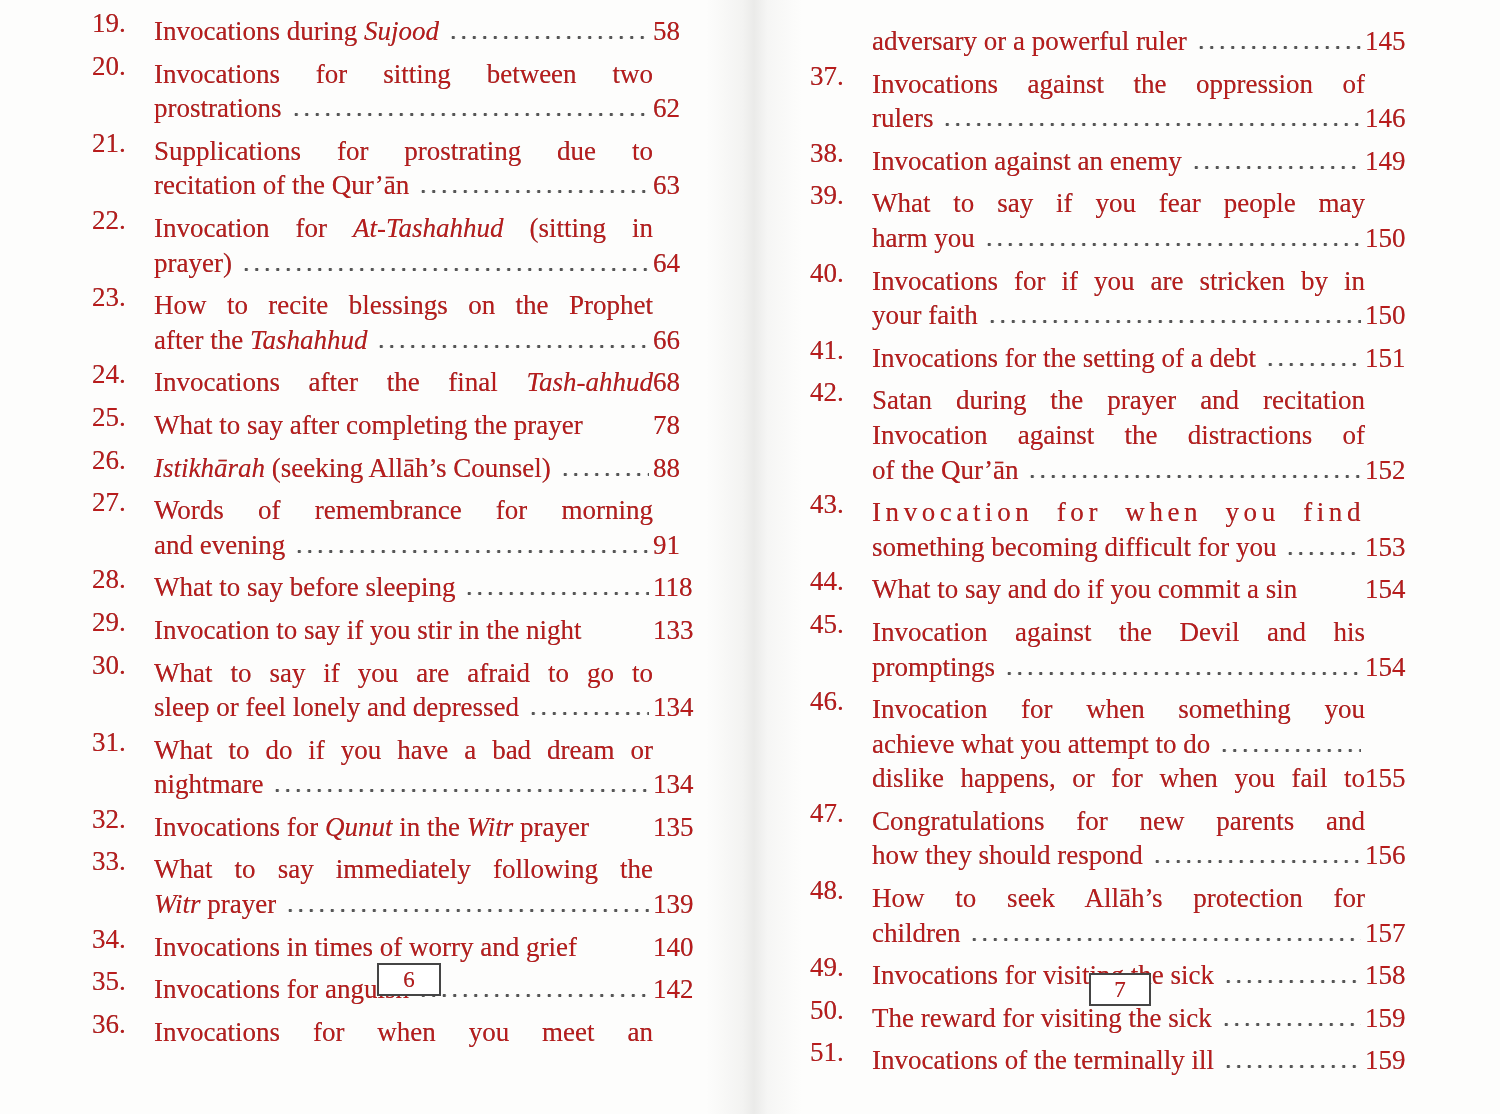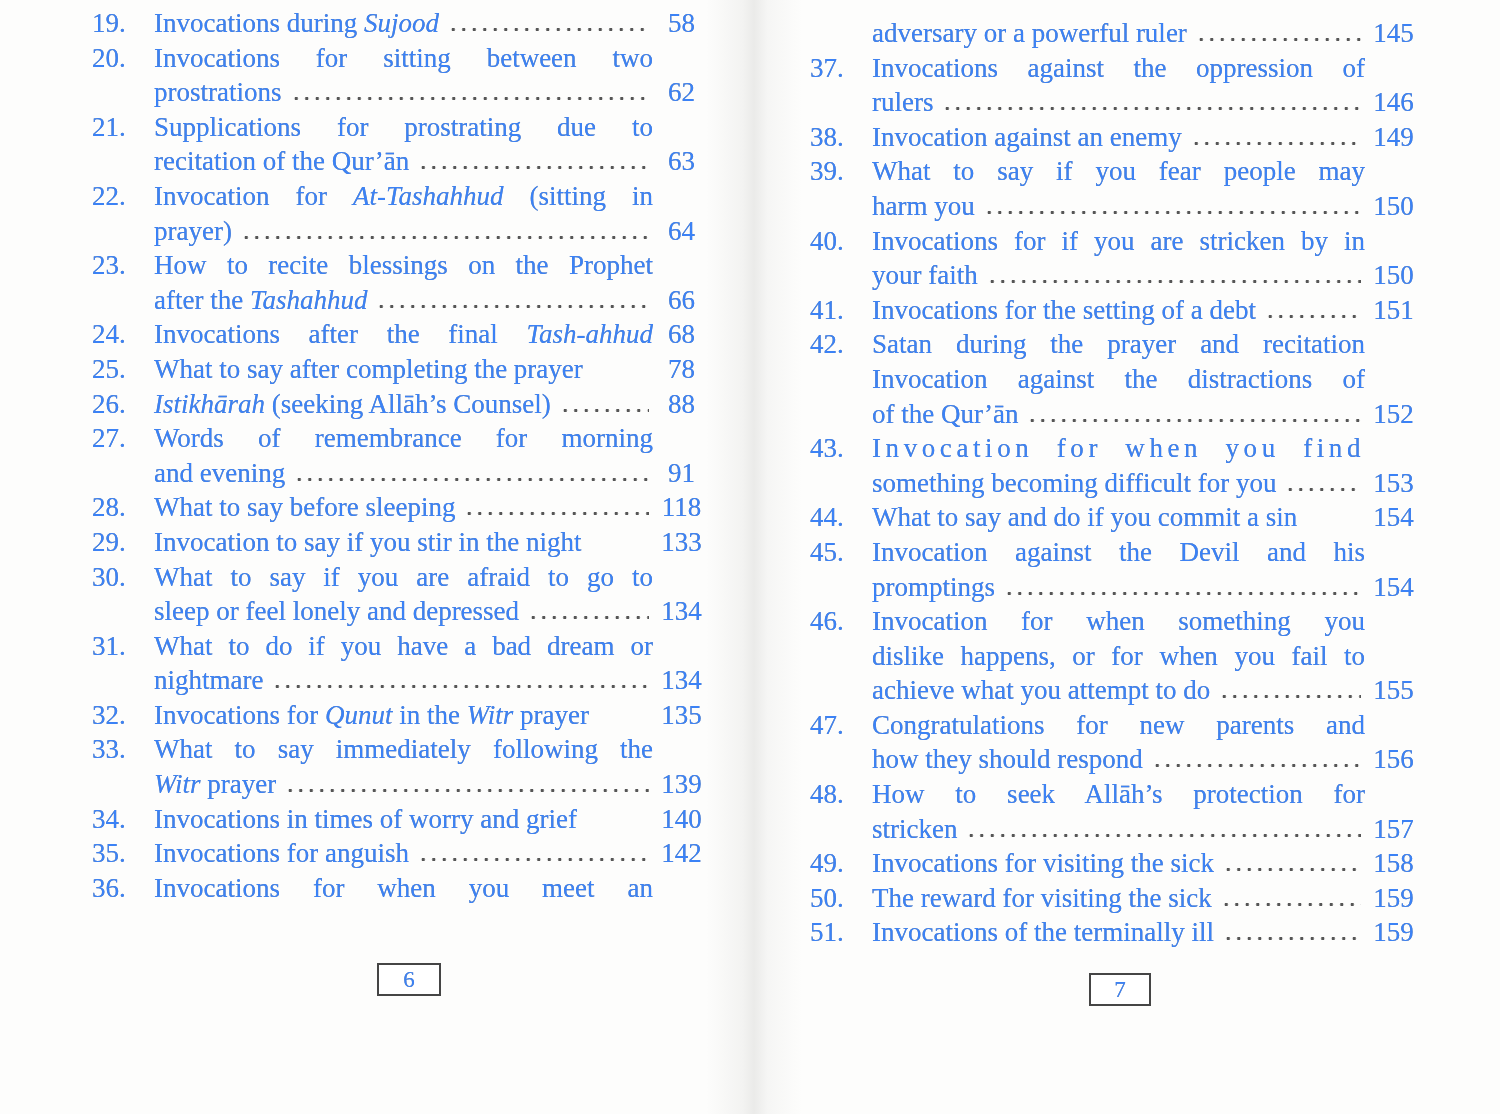--- a/index.html
+++ b/index.html
@@ -3,41 +3,41 @@
 <meta charset="utf-8">
 <style>
   html,body{margin:0;padding:0;background:#ffffff;}
   #spread{
     position:relative;
     width:1500px;height:1114px;
     background:#fdfdfc;
     overflow:hidden;
     font-family:"Liberation Serif","DejaVu Serif",serif;
     font-size:27px;
-    color:#3b82f6;
+    color:#b91c1c;
     text-shadow:0 0 0.5px rgba(46,45,43,0.55);
   }
   
   #gutter{
     position:absolute;left:706px;top:0;width:96px;height:100%;
     background:linear-gradient(90deg,
       rgba(110,110,104,0) 0%,
       rgba(110,110,104,0.07) 38%,
       rgba(110,110,104,0.13) 50%,
       rgba(110,110,104,0.05) 64%,
       rgba(110,110,104,0) 100%);
   }
   .pagecol{position:absolute;}
   #left-page{left:92px;top:6px;width:618px;}
   #right-page{left:810px;top:16px;width:612px;}
 
   .toc-item{display:flex;align-items:flex-start;}
   .num{flex:0 0 62px;line-height:34.6px;}
-  .ttl{flex:1 1 auto;min-width:0;}
-  .pg{flex:0 0 57px;text-align:center;align-self:flex-end;line-height:34.6px;}
+  .ttl{flex:1 1 auto;min-width:0;margin-top:8px;}
+  .pg{flex:0 0 57px;text-align:left;align-self:flex-end;line-height:34.6px;}
   .line{line-height:34.6px;}
   .just{text-align:justify;text-align-last:justify;}
   .spread{letter-spacing:0.17em;}
   .lastline{display:flex;align-items:baseline;}
   .lastline .txt{white-space:nowrap;}
   .it{font-style:italic;}
   .dots{
     flex:1 1 14px;
     display:inline-block;
     height:5px;
@@ -351,45 +351,45 @@
               <span class="txt"><span>promptings</span></span>
               <span class="dots"></span>
             </div>
           </span>
           <span class="pg">154</span>
         </div>
         <div class="toc-item">
           <span class="num">46.</span>
           <span class="ttl">
             <div class="line just"><span class="txt"><span>Invocation for when something you</span></span></div>
+            <div class="line lastline">
+              <span class="txt"><span>achieve what you attempt to do</span></span>
+              <span class="dots"></span>
+            </div>
             <div class="line just"><span class="txt"><span>dislike happens, or for when you fail to</span></span></div>
-            <div class="line lastline">
-              <span class="txt"><span>achieve what you attempt to do</span></span>
-              <span class="dots"></span>
-            </div>
           </span>
           <span class="pg">155</span>
         </div>
         <div class="toc-item">
           <span class="num">47.</span>
           <span class="ttl">
             <div class="line just"><span class="txt"><span>Congratulations for new parents and</span></span></div>
             <div class="line lastline">
               <span class="txt"><span>how they should respond</span></span>
               <span class="dots"></span>
             </div>
           </span>
           <span class="pg">156</span>
         </div>
         <div class="toc-item">
           <span class="num">48.</span>
           <span class="ttl">
             <div class="line just"><span class="txt"><span>How to seek Allāh’s protection for</span></span></div>
             <div class="line lastline">
-              <span class="txt"><span>stricken</span></span>
+              <span class="txt"><span>children</span></span>
               <span class="dots"></span>
             </div>
           </span>
           <span class="pg">157</span>
         </div>
         <div class="toc-item">
           <span class="num">49.</span>
           <span class="ttl">
             <div class="line lastline">
               <span class="txt"><span>Invocations for visiting the sick</span></span>

